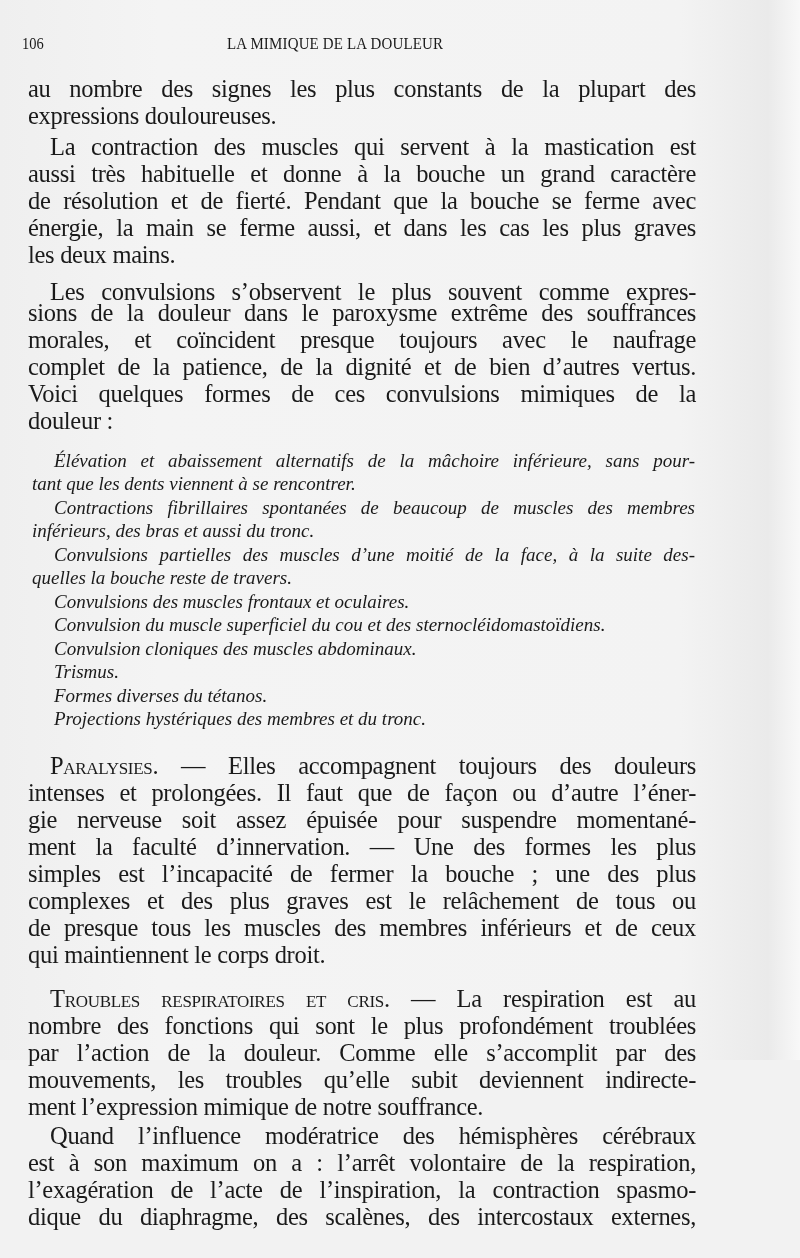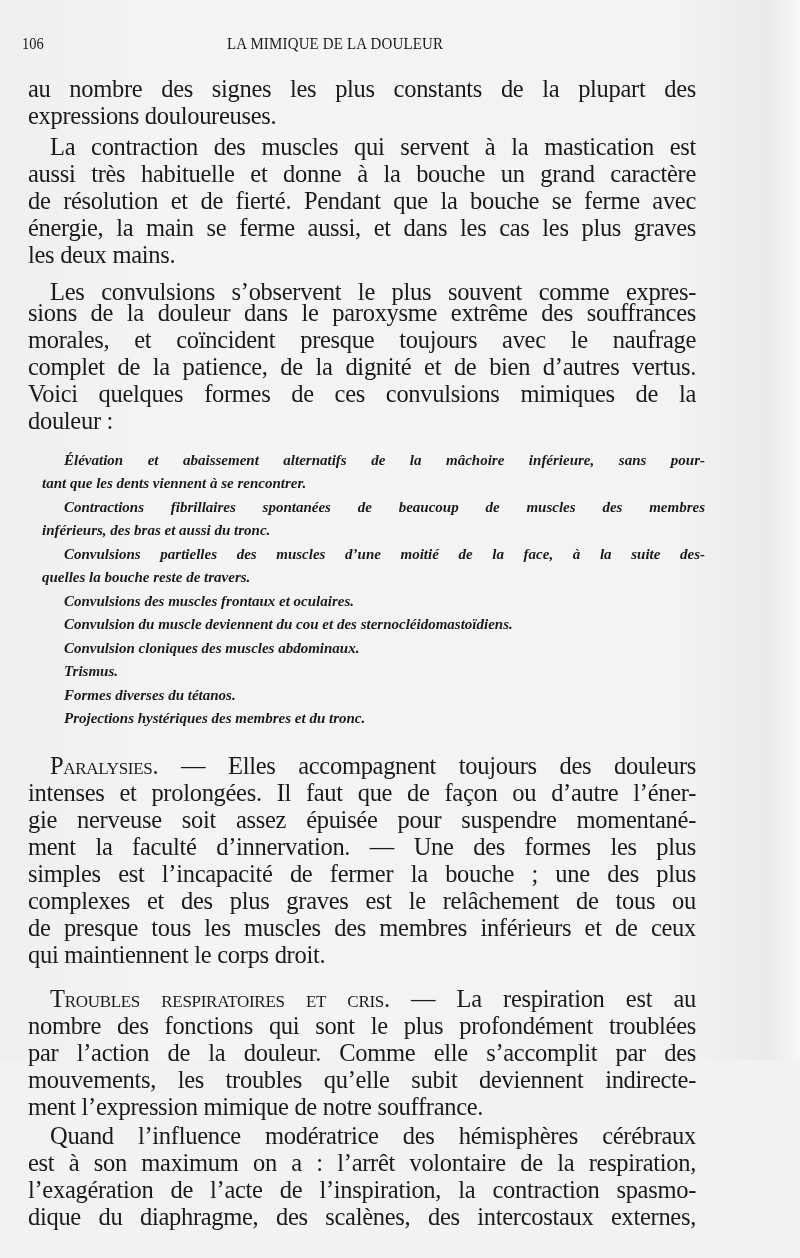--- a/index.html
+++ b/index.html
@@ -23,24 +23,24 @@
   .line {
     position: absolute; left: 28px; width: 668px;
     font-family: Liberation Serif, serif;
     font-size: 24.5px; line-height: 27px; height: 27px;
     white-space: nowrap; text-align: justify; text-align-last: justify;
     transform-origin: left; letter-spacing: -0.3px;
   }
   .line.last { text-align-last: left; }
   .line.indent { padding-left: 22px; width: 646px; }
   .it {
-    position: absolute; left: 42px; width: 663px;
+    position: absolute; left: 32px; width: 663px;
     font-family: "Liberation Serif", serif; font-style: italic;
-    font-size: 15px; line-height: 21px; height: 21px;
-    white-space: nowrap; text-align: justify; text-align-last: justify; font-weight: bold;
+    font-size: 19px; line-height: 21px; height: 21px;
+    white-space: nowrap; text-align: justify; text-align-last: justify;
   }
   .it.indent { padding-left: 22px; width: 641px; }
   .it.last { text-align-last: left; }
   .sc { font-variant: small-caps; }
 </style>
 </head>
 <body>
 
 <div class="page">
 
@@ -65,21 +65,21 @@
   <div class="line" style="top:380px">Voici quelques formes de ces convulsions mimiques de la</div>
   <div class="line last" style="top:407px">douleur :</div>
 
   <div class="it indent" style="top:450px">Élévation et abaissement alternatifs de la mâchoire inférieure, sans pour-</div>
   <div class="it last" style="top:473px">tant que les dents viennent à se rencontrer.</div>
   <div class="it indent" style="top:497px">Contractions fibrillaires spontanées de beaucoup de muscles des membres</div>
   <div class="it last" style="top:520px">inférieurs, des bras et aussi du tronc.</div>
   <div class="it indent" style="top:544px">Convulsions partielles des muscles d’une moitié de la face, à la suite des-</div>
   <div class="it last" style="top:567px">quelles la bouche reste de travers.</div>
   <div class="it indent last" style="top:591px">Convulsions des muscles frontaux et oculaires.</div>
-  <div class="it indent last" style="top:614px">Convulsion du muscle deviennent du cou et des sternocléidomastoïdiens.</div>
+  <div class="it indent last" style="top:614px">Convulsion du muscle superficiel du cou et des sternocléidomastoïdiens.</div>
   <div class="it indent last" style="top:638px">Convulsion cloniques des muscles abdominaux.</div>
   <div class="it indent last" style="top:661px">Trismus.</div>
   <div class="it indent last" style="top:685px">Formes diverses du tétanos.</div>
   <div class="it indent last" style="top:708px">Projections hystériques des membres et du tronc.</div>
 
   <div class="line indent" style="top:752px"><span class="sc">Paralysies.</span><span> — Elles accompagnent toujours des douleurs</span></div>
   <div class="line" style="top:779px">intenses et prolongées. Il faut que de façon ou d’autre l’éner-</div>
   <div class="line" style="top:806px">gie nerveuse soit assez épuisée pour suspendre momentané-</div>
   <div class="line" style="top:833px">ment la faculté d’innervation. — Une des formes les plus</div>
   <div class="line" style="top:860px">simples est l’incapacité de fermer la bouche ; une des plus</div>

